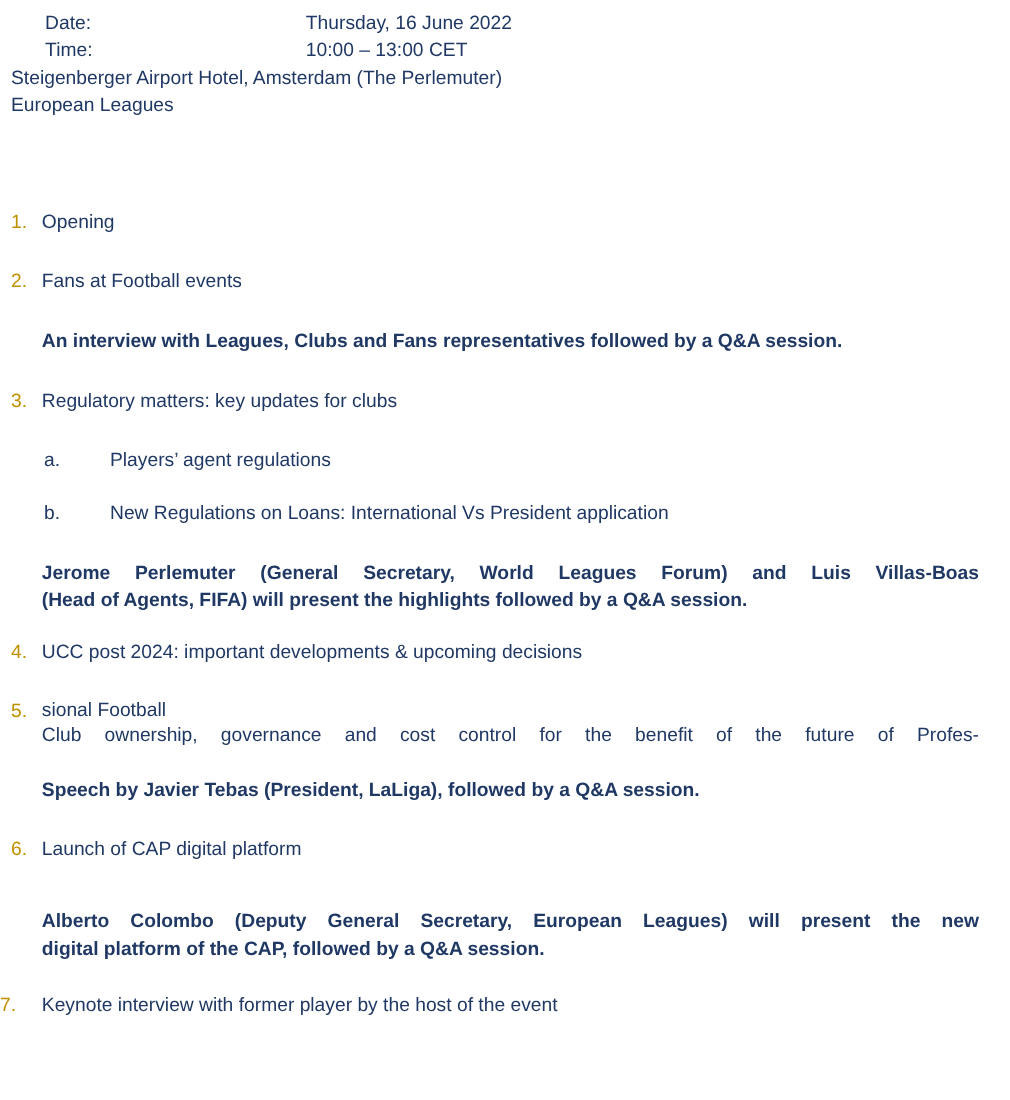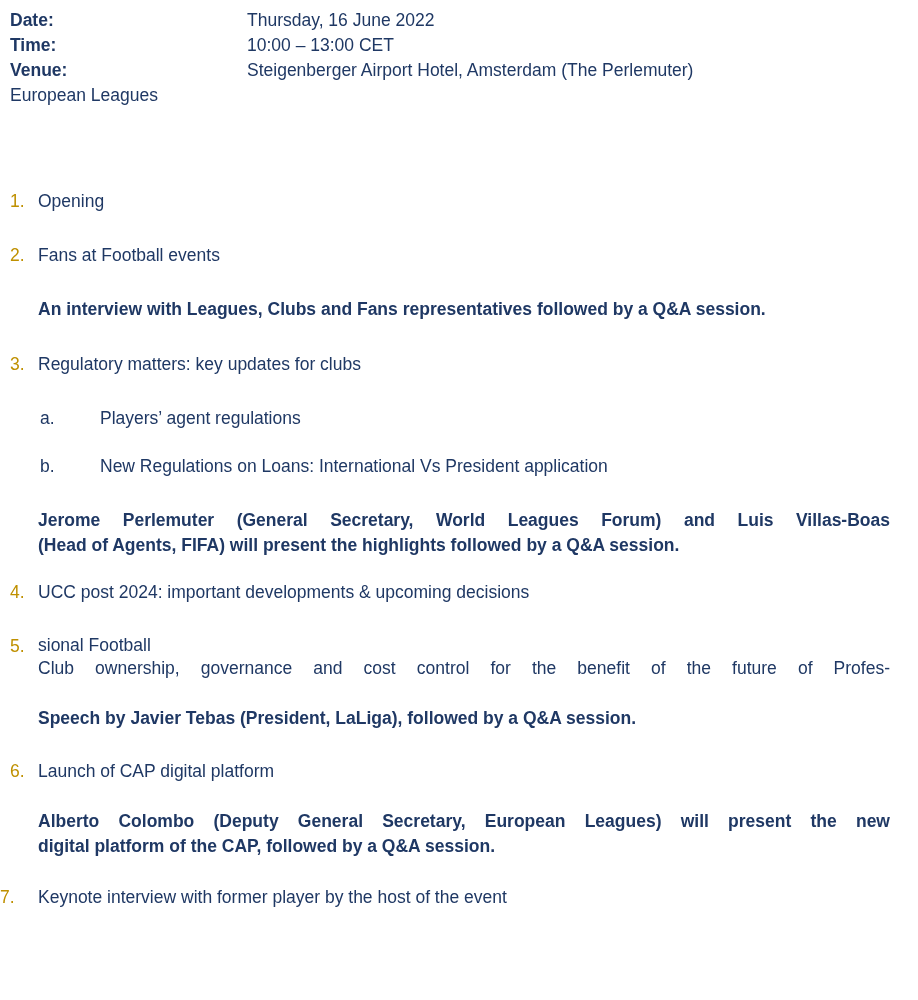--- a/index.html
+++ b/index.html
@@ -20,23 +20,24 @@
     box-sizing: border-box;
     padding: 8px 0 0 10px;
   }
   
   .details .hrow {
     display: flex;
     height: 25px;
     align-items: flex-start;
   }
   .hlabel {
-    font-weight: 700;
+    font-weight: 400;
     width: 237px;
     flex: 0 0 237px;
+    margin-left: 31px;
   }
   .hvalue {
     flex: 1;
     white-space: nowrap;
   }
   
   .item {
     display: flex;
     margin-top: 30px;
     padding-right: 28px;
@@ -74,40 +75,39 @@
   }
   .just {
     text-align: justify;
     text-align-last: justify;
   }
   .wrap2 .line { line-height: 23px; }
   
   .gap-top-list { margin-top: 81px; }
   .mt22 { margin-top: 22px; }
   .mt24 { margin-top: 24px; }
-  .mt25 { margin-top: 26px; }
+  .mt25 { margin-top: 42px; }
   .mt26 { margin-top: 26px; }
   .mt28 { margin-top: 28px; }
 </style>
 </head>
 <body>
 
 <div class="page">
 
   <div class="details">
     <div class="hrow">
       <span class="hlabel">Date:</span>
       <span class="hvalue">Thursday, 16 June 2022</span>
     </div>
     <div class="hrow">
       <span class="hlabel">Time:</span>
       <span class="hvalue">10:00 – 13:00 CET</span>
     </div>
     <div class="hrow">
-      <span class="hlabel">Venue:</span>
       <span class="hvalue">Steigenberger Airport Hotel, Amsterdam (The Perlemuter)</span>
     </div>
     <div class="hrow">
       <span class="hvalue">European Leagues</span>
     </div>
   </div>
 
   <div class="item gap-top-list">
     <span class="num">1.</span>
     <span class="itext">Opening</span>

